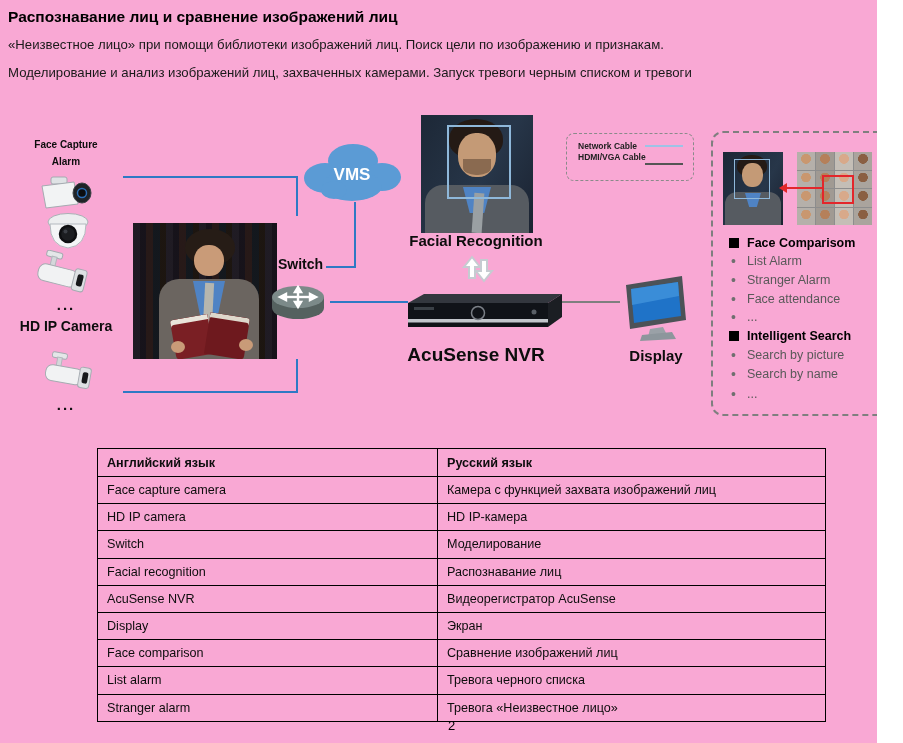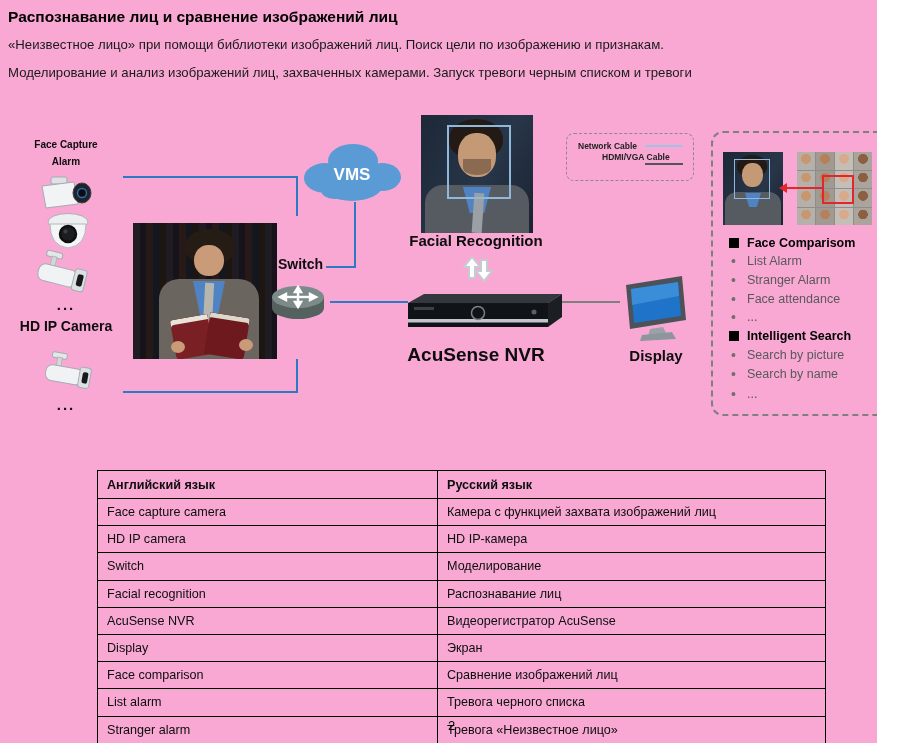--- a/index.html
+++ b/index.html
@@ -69,21 +69,21 @@
   .tile:nth-child(4n+3){background:radial-gradient(circle at 50% 38%,#d8a98a 0 33%,#c4beb6 36%);}
   .tile:nth-child(4n){background:radial-gradient(circle at 50% 38%,#8a5f42 0 33%,#aaa49d 36%);}
   .match-box{left:822px;top:175px;width:28px;height:25px;border:2px solid #e3262b;}
   .match-line{left:786px;top:187px;width:37px;height:2px;background:#e3262b;}
   .match-head{left:779px;top:183px;width:0;height:0;border-top:5px solid transparent;border-bottom:5px solid transparent;border-right:8px solid #e3262b;}
   .p-head{position:absolute;left:728px;width:160px;padding-left:19px;font-size:12.5px;font-weight:bold;color:#000;}
   .p-head::before{content:"";position:absolute;left:1px;top:2px;width:10px;height:10px;background:#000;}
   .p-item{position:absolute;left:728px;width:160px;padding-left:19px;font-size:12.5px;color:#595959;}
   .p-item::before{content:"\2022";position:absolute;left:3px;top:-1px;color:#6f6f6f;font-size:14px;}
   
-  .tbl{left:97px;top:470px;border-collapse:collapse;table-layout:fixed;}
+  .tbl{left:97px;top:448px;border-collapse:collapse;table-layout:fixed;}
   .tbl td,.tbl th{border:1.5px solid #000;padding:0 0 0 9px;font-size:12.6px;vertical-align:middle;text-align:left;color:#0d0d0d;}
   .tbl th{font-weight:bold;height:27px;}
   .tbl td{height:26.2px;font-weight:normal;}
   .col-en{width:330px;}.col-ru{width:378px;margin-top:12px;}
   .pnum{left:0;top:718px;width:903px;text-align:center;font-size:13px;color:#000;}
 </style>
 </head>
 <body>
 
 <div class="pg">
@@ -219,21 +219,21 @@
     <polygon points="11,15 58,8 61,42 14,49" fill="#1f73c8"></polygon>
     <polygon points="11,15 58,8 59,22 12,31" fill="#4a9be0" opacity="0.65"></polygon>
     <polygon points="30,55 43,53 47,61 28,63" fill="#9aa1a7"></polygon>
     <polygon points="22,61 52,58 56,65 20,67" fill="#8d969c"></polygon>
   </svg>
   <div class="abs lbl dsp-lbl">Display</div>
 
   <div class="abs legend">
     <div class="lg-txt" style="top:7px;">Network Cable</div>
     <div class="lg-line" style="top:11px;height:2px;background:#9DC3E6;"></div>
-    <div class="lg-txt" style="top:18px;margin-left:24px;">HDMI/VGA Cable</div>
+    <div class="lg-txt" style="top:18px;">HDMI/VGA Cable</div>
     <div class="lg-line" style="top:29px;height:1.5px;background:#555;"></div>
   </div>
 
   <div class="abs panel"></div>
 
   <div class="abs fcp">
     <i class="h"></i>
     <i class="f"></i>
     <i class="s"></i>
     <i class="sh"></i>

